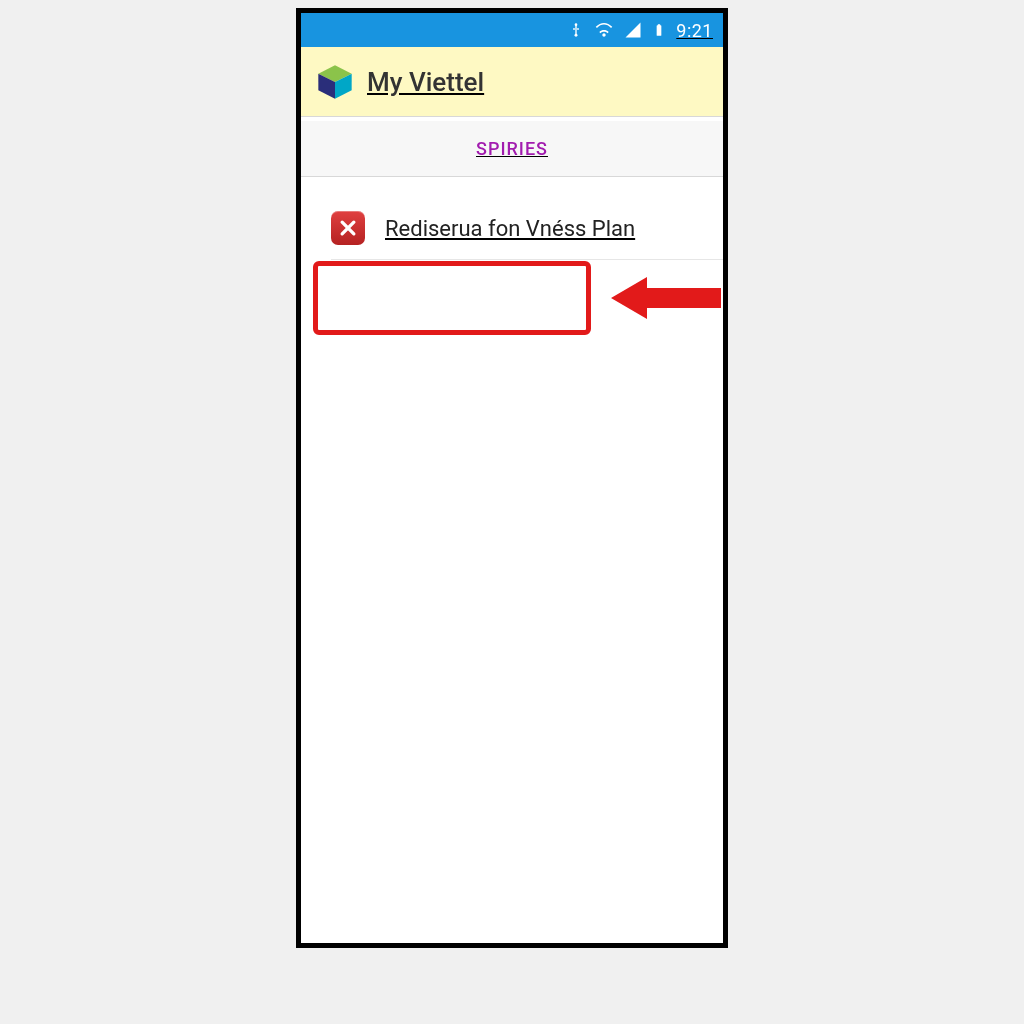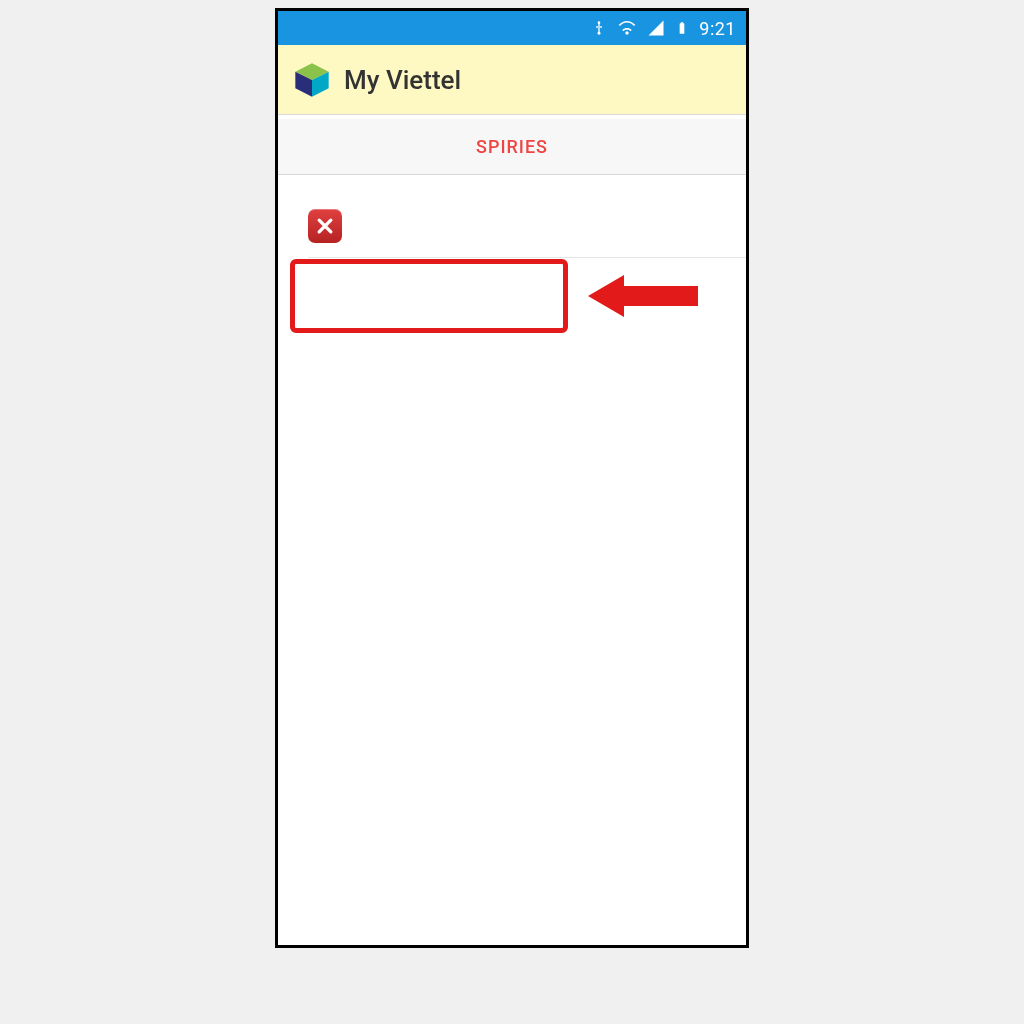--- a/index.html
+++ b/index.html
@@ -7,28 +7,29 @@
     width: 1024px;
     height: 1024px;
     background: #f0f0f0;
     font-family: Roboto, "Helvetica Neue", Arial, sans-serif;
     display: flex;
     align-items: flex-start;
     justify-content: center;
     padding-top: 8px;
   }
   .phone {
-    width: 474px;
+    width: 432px;
     height: 940px;
     background: #ffffff;
-    border: 3px solid #000000;
+    border: 5px solid #000000;
     display: flex;
     flex-direction: column;
     position: relative;
     overflow: hidden;
+    text-decoration: underline;
   }
   .status-bar {
     height: 34px;
     background: #1894e0;
     color: #fff;
     display: flex;
     align-items: center;
     justify-content: flex-end;
     padding: 0 10px;
     font-size: 18px;
@@ -61,21 +62,21 @@
     margin-top: 4px;
   }
   .tab {
     flex: 1;
     display: flex;
     align-items: center;
     justify-content: center;
     font-size: 18px;
     font-weight: 500;
     letter-spacing: 1px;
-    color: #ef4444;
+    color: #a21caf;
     position: relative;
     cursor: pointer;
   }
   .tab.active { color: #1894e0; }
   .tab.active::after {
     content: "";
     position: absolute;
     left: 0; right: 0; bottom: -1px;
     height: 4px;
     background: #1894e0;
@@ -179,20 +180,21 @@
 
   <div class="content">
 
     <div class="list-item">
       <div class="status-box status-red">
         <svg viewBox="0 0 24 24" stroke="#fff" stroke-width="4" stroke-linecap="round">
             <line x1="5" y1="5" x2="19" y2="19"></line>
             <line x1="19" y1="5" x2="5" y2="19"></line>
           </svg>
       </div>
+      <span>Rediserua fon Vnéss Plan</span>
     </div>
     <div class="divider"></div>
 
     <div class="divider"></div>
 
     <div class="highlight-box" style="left:12px; top:84px; width:278px; height:74px;"></div>
 
     <div class="annotation-arrow" style="left:310px; top:98px; width:110px; height:46px;">
       <svg viewBox="0 0 110 46" width="110" height="46">
         <polygon points="0,23 36,2 36,13 110,13 110,33 36,33 36,44" fill="#e21a1a"></polygon>

